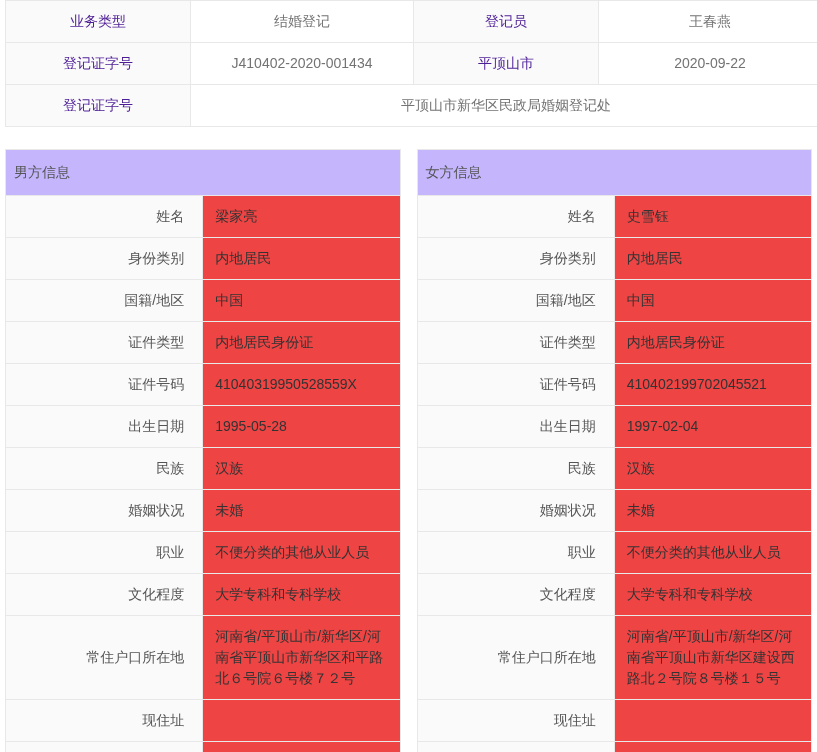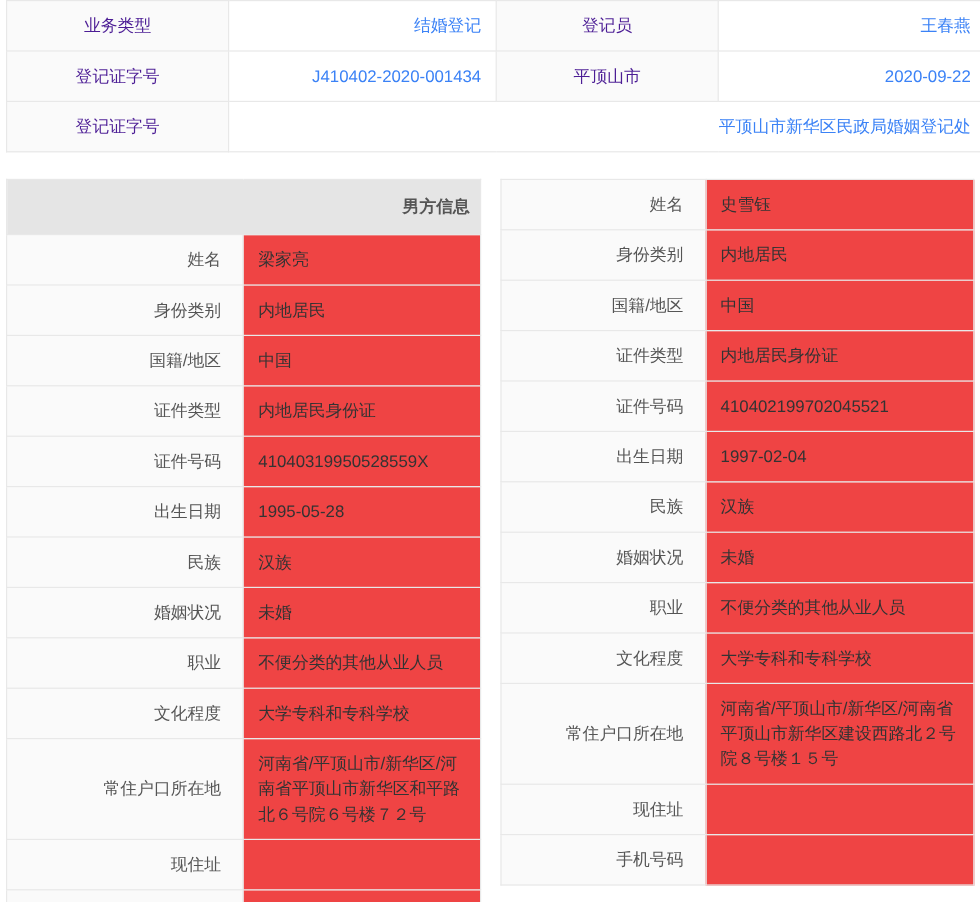--- a/index.html
+++ b/index.html
@@ -40,43 +40,43 @@
   }
   .top-table td.lbl {
     background: #fafafa;
     color: #4c1d95;
     text-align: center;
     width: 160px;
     margin-top: 16px;
   }
   .top-table td.val {
     background: #ffffff;
-    color: #3b82f6;
-    text-align: right;
+    color: #737373;
+    text-align: center;
   }
 
   
   .persons {
     display: flex;
     flex-direction: row;
     gap: 16px;
     margin: 22px 5px 0 5px;
   }
   .person-block {
     flex: 1 1 0;
     min-width: 0;
   }
   .person-table {
     width: 100%;
   }
   .person-table td.head {
-    background: #e5e5e5;
+    background: #c4b5fd;
     color: #555555;
-    text-align: right;
-    font-weight: bold;
+    text-align: left;
+    font-weight: normal;
     padding: 12px 8px;
   }
   .person-table td.lbl {
     background: #fafafa;
     color: #555555;
     text-align: right;
     width: 140px;
     padding-right: 18px;
   }
   .person-table td.val {
@@ -179,20 +179,23 @@
             <td class="val empty"></td>
           </tr>
         </tbody>
       </table>
     </div>
 
     <div class="person-block">
       <table class="grid person-table">
         <tbody>
           <tr>
+            <td class="head" colspan="2">女方信息</td>
+          </tr>
+          <tr>
             <td class="lbl">姓名</td>
             <td class="val">史雪钰</td>
           </tr>
           <tr>
             <td class="lbl">身份类别</td>
             <td class="val">内地居民</td>
           </tr>
           <tr>
             <td class="lbl">国籍/地区</td>
             <td class="val">中国</td>

